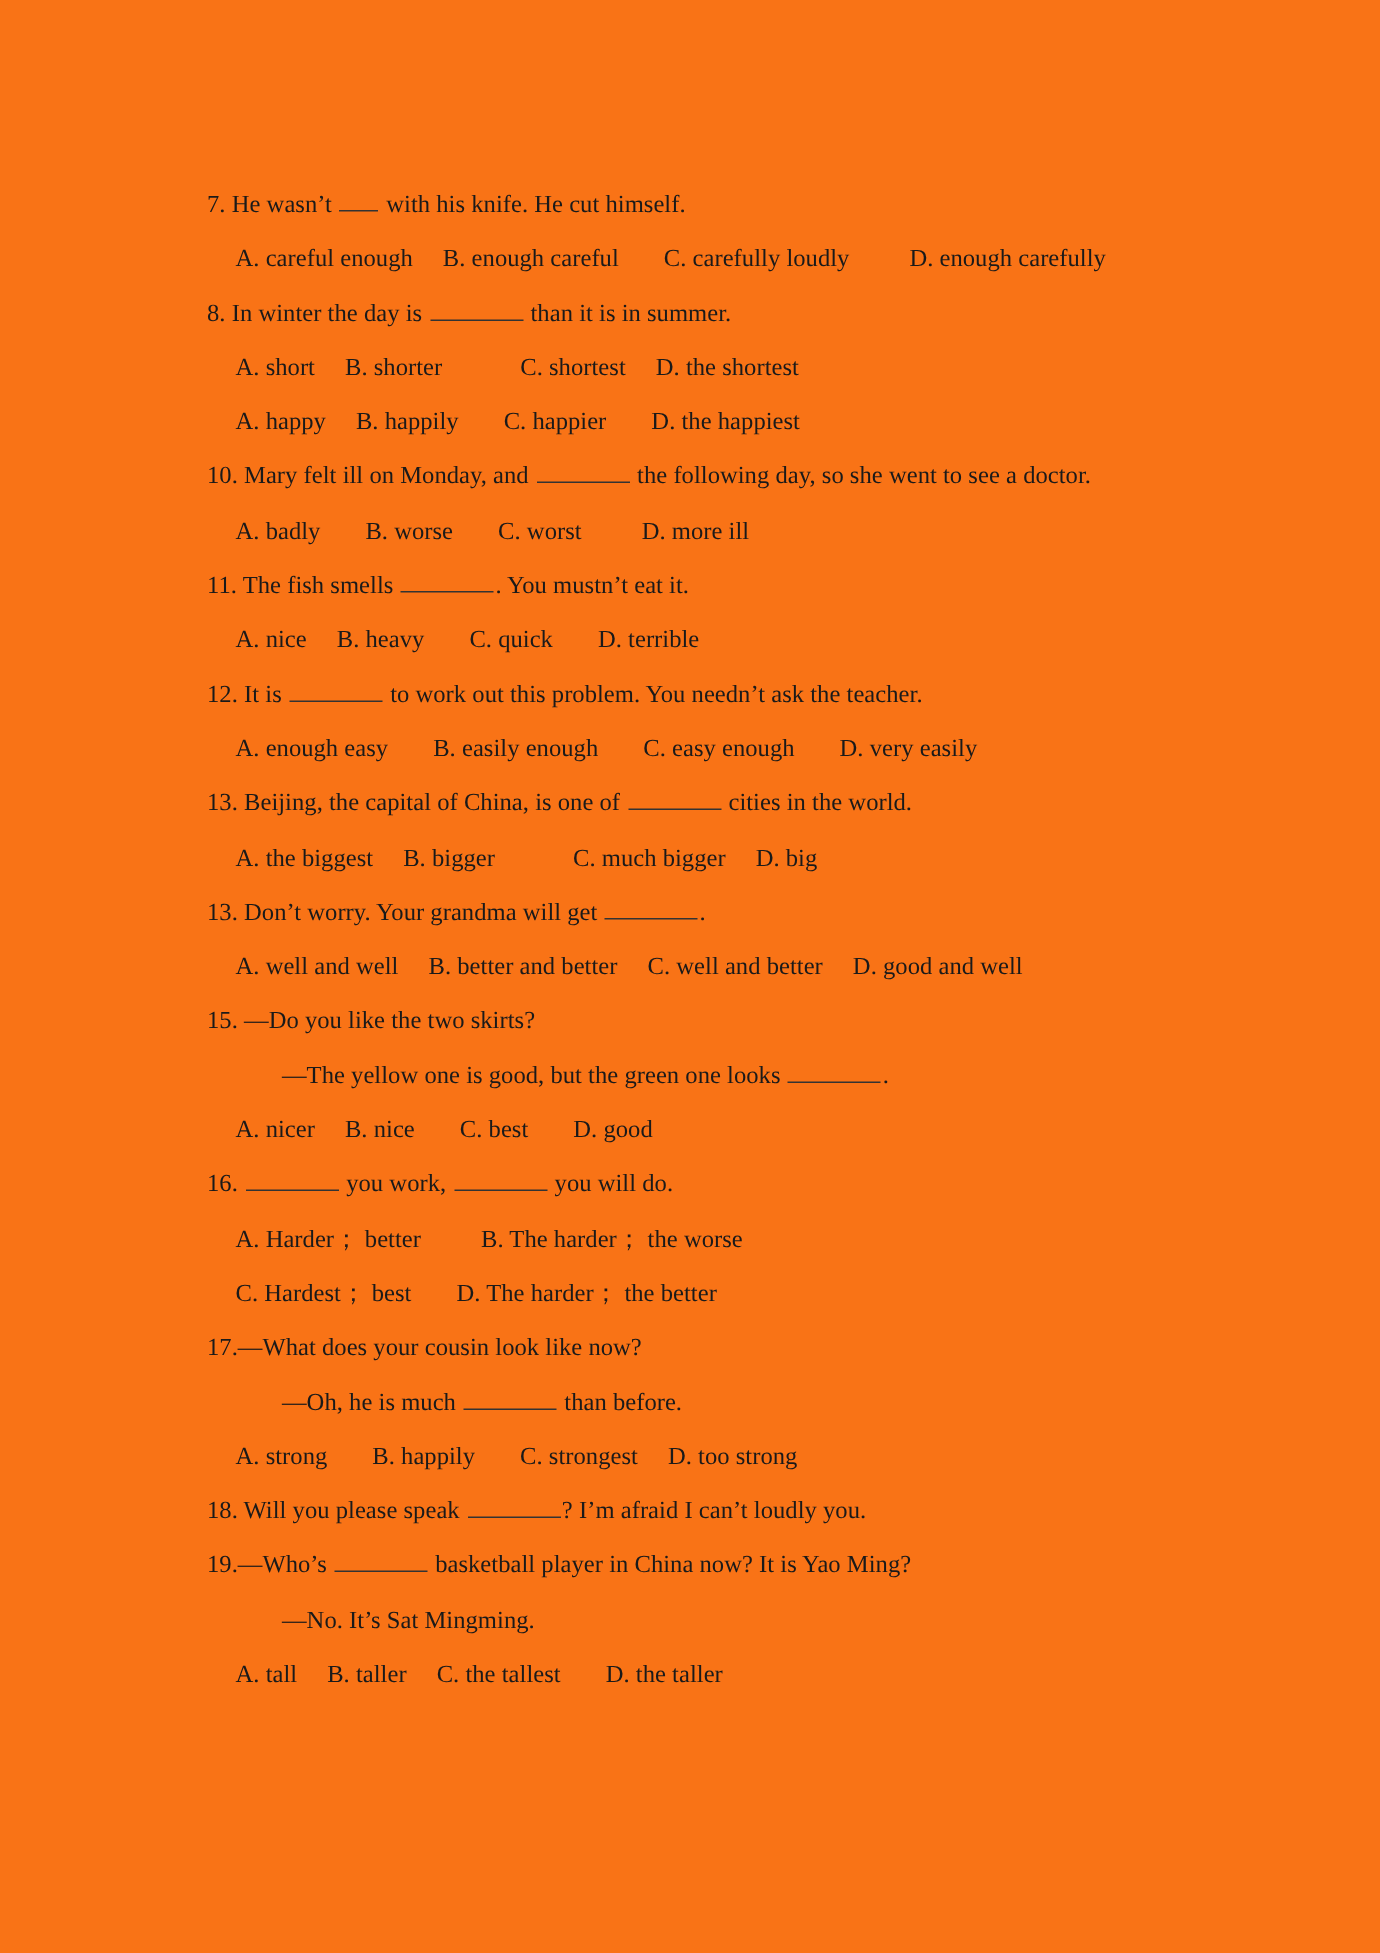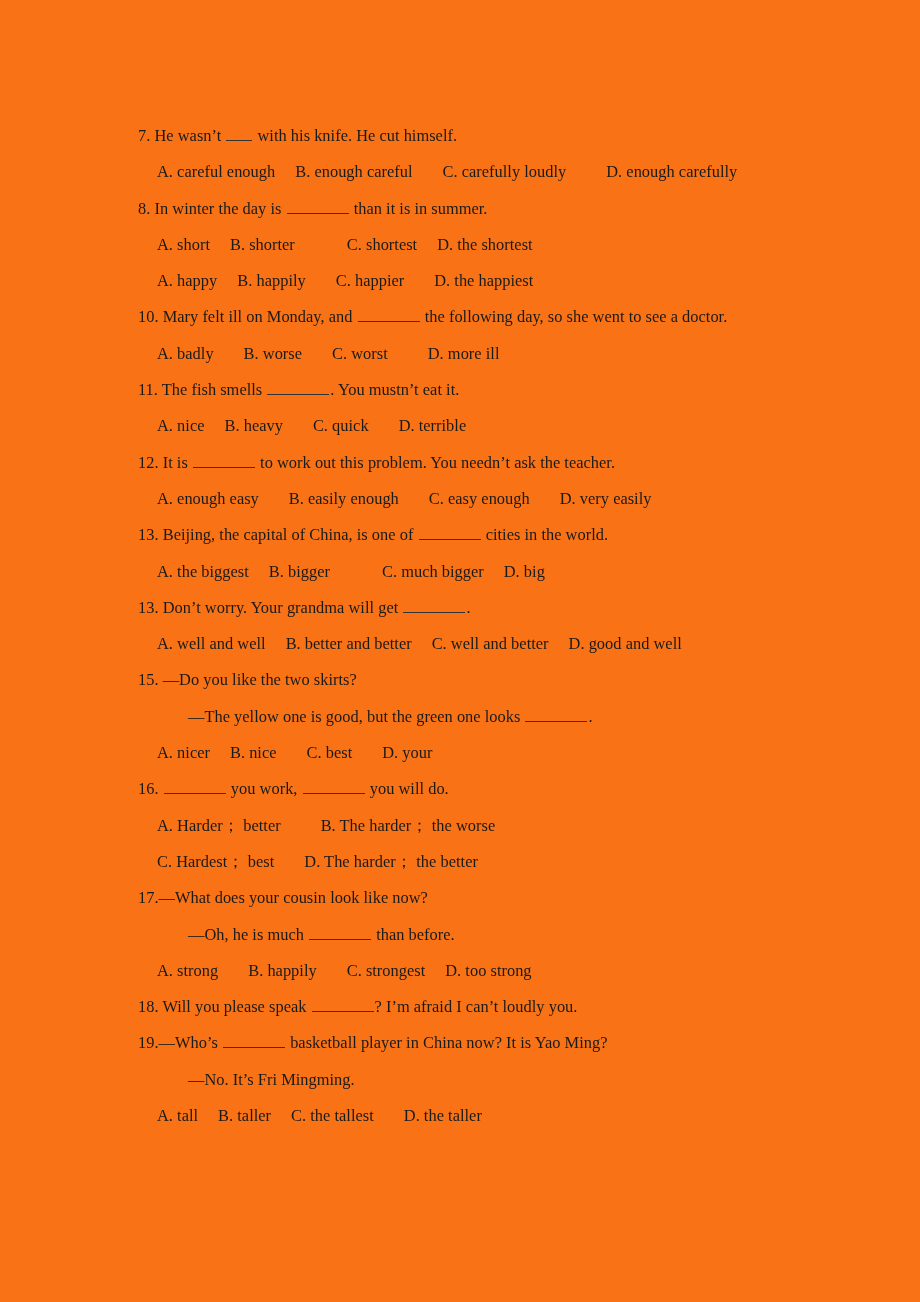--- a/index.html
+++ b/index.html
@@ -135,21 +135,21 @@
 
     <div class="line q">
       <span>15.</span>
       <span>—Do you like the two skirts?</span>
     </div>
     <div class="line reply">
       <span>—The yellow one is good, but the green one looks</span>
       <span class="blank b-md"></span><span>.</span>
     </div>
     <div class="line opt">
-      <span>A. nicer</span><span class="sp-2"></span><span>B. nice</span><span class="sp-3"></span><span>C. best</span><span class="sp-3"></span><span>D. your</span>
+      <span>A. nicer</span><span class="sp-2"></span><span>B. nice</span><span class="sp-3"></span><span>C. best</span><span class="sp-3"></span><span>D. good</span>
     </div>
 
     <div class="line q">
       <span>16.</span>
       <span class="blank b-md"></span>
       <span>you work,</span>
       <span class="blank b-md"></span>
       <span>you will do.</span>
     </div>
     <div class="line opt">
@@ -176,20 +176,20 @@
       <span>Will you please speak</span>
       <span class="blank b-md"></span><span>? I’m afraid I can’t loudly you.</span>
     </div>
 
     <div class="line q">
       <span>19.</span><span>—Who’s</span>
       <span class="blank b-md"></span>
       <span>basketball player in China now? It is Yao Ming?</span>
     </div>
     <div class="line reply">
-      <span>—No. It’s Fri Mingming.</span>
+      <span>—No. It’s Sat Mingming.</span>
     </div>
     <div class="line opt">
       <span>A. tall</span><span class="sp-2"></span><span>B. taller</span><span class="sp-2"></span><span>C. the tallest</span><span class="sp-3"></span><span>D. the taller</span>
     </div>
 
   </div>
 </div>
 
 </body></html>

